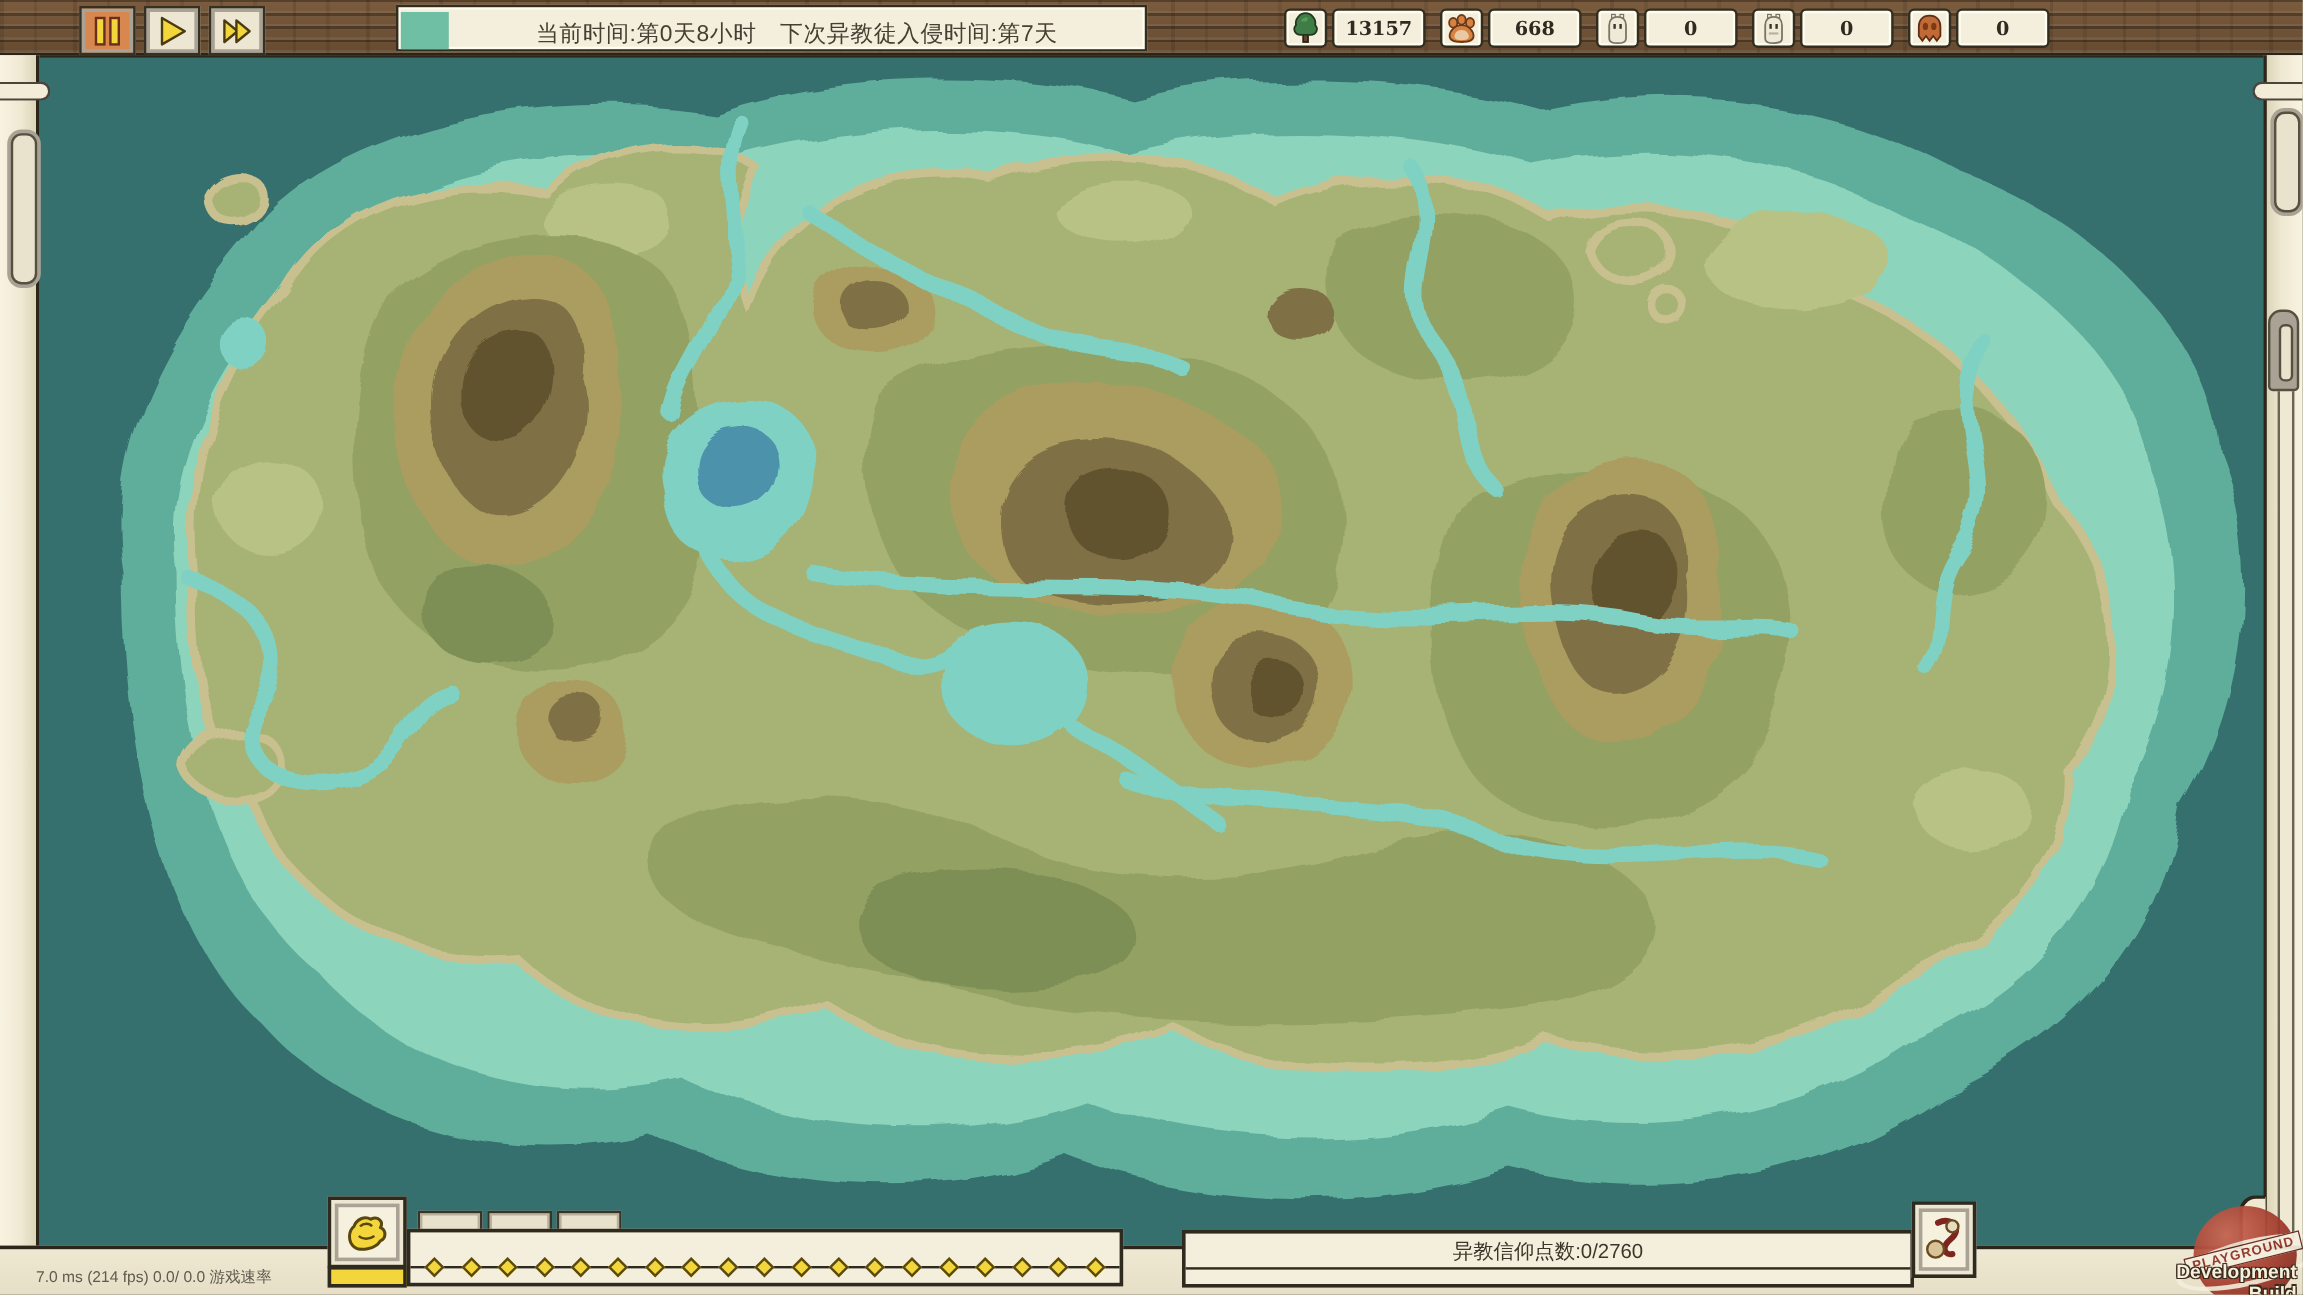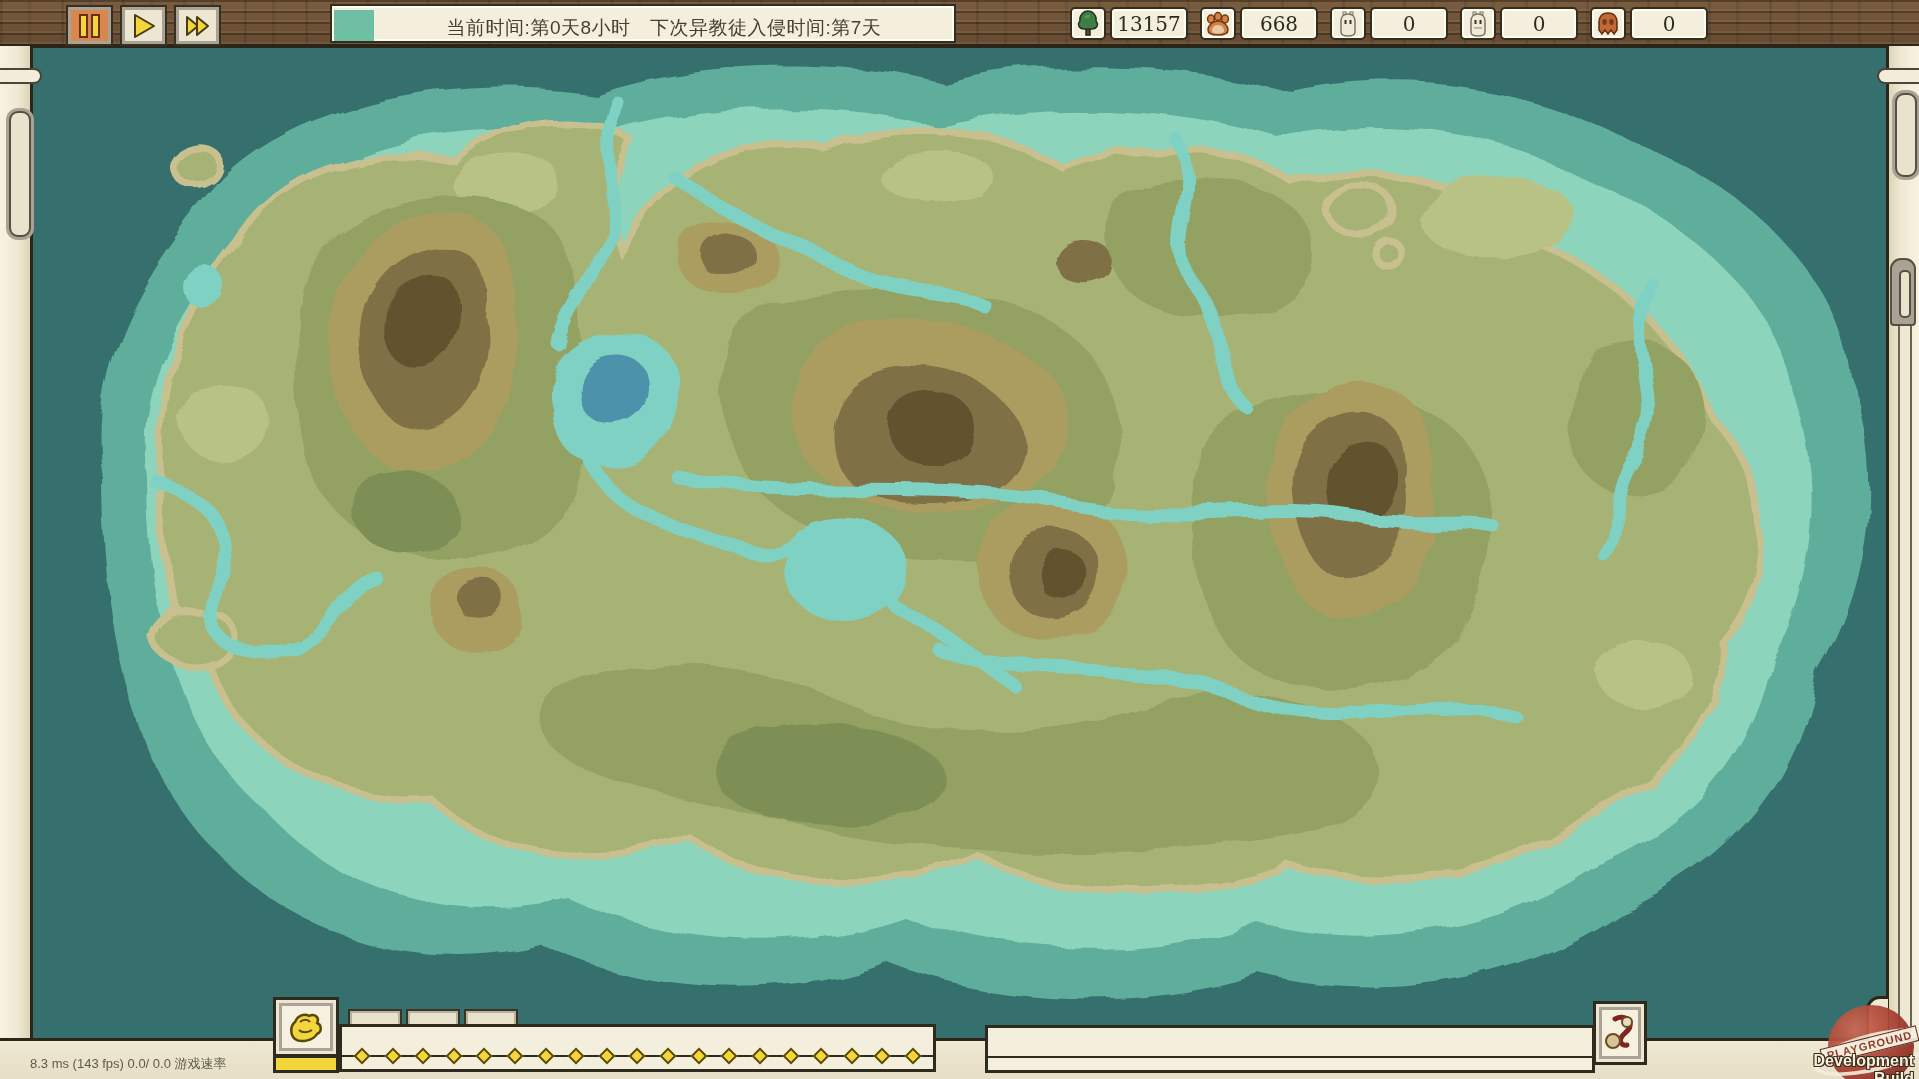--- a/index.html
+++ b/index.html
@@ -25,21 +25,21 @@
 
   #time-panel{position:absolute;left:330px;top:4px;width:626px;height:39px;
     display:flex;align-items:flex-end;}
   #time-chip{width:40px;height:31px;margin-left:2px;background:var(--teal-chip);flex:0 0 auto;}
   #time-text{flex:1;text-align:center;font-size:19px;color:#453f33;letter-spacing:.5px;}
 
   #resources{position:absolute;left:1070px;top:7px;display:flex;gap:12px;}
   .res-group{display:flex;gap:4px;}
   .res-icon{width:36px;height:33px;border-radius:5px;display:flex;align-items:center;justify-content:center;}
   .res-val{width:78px;height:33px;border-radius:5px;display:flex;align-items:center;justify-content:center;
-    font-family:"DejaVu Serif",serif;font-size:20px;color:#2e2a20;}
+    font-family:"DejaVu Serif",serif;font-size:16px;color:#2e2a20;font-weight:bold;}
 
   
   .pillar{position:absolute;top:46px;height:992px;width:33px;background:linear-gradient(90deg,#f8f3e1,#efe8d2 60%,#ddd5b8);}
   #pillar-left{left:0;border-right:3px solid #2b2619;box-sizing:border-box;}
   #pillar-right{left:1886px;background:linear-gradient(90deg,#ddd5b8,#efe8d2 40%,#f8f3e1);
     border-left:3px solid #2b2619;box-sizing:border-box;}
   .capital{position:absolute;top:68px;height:16px;background:#f2ecd8;border:2px solid #4a443a;box-sizing:border-box;z-index:5;}
   #capital-left{left:0;width:42px;border-left:none;border-radius:0 9px 9px 0;}
   #capital-right{left:1877px;width:42px;border-right:none;border-radius:9px 0 0 9px;}
   .pill{position:absolute;background:#aaa395;border-radius:12px;padding:3px;z-index:6;}
@@ -281,21 +281,21 @@
     </div>
   <div class="pill" id="pill-right">
       <i></i>
     </div>
   <div id="scroll-track"></div>
   <div id="scroll-thumb">
       <i></i>
     </div>
 
   <div id="bottom-ledge"></div>
-  <div id="fps-text">8.3 ms (143 fps) 0.0/ 0.0 游戏速率</div>
+  <div id="fps-text">7.0 ms (214 fps) 0.0/ 0.0 游戏速率</div>
 
   <div class="tab" style="left:348px;"></div>
   <div class="tab" style="left:406px;"></div>
   <div class="tab" style="left:464px;"></div>
 
   <button id="hand-button">
     <span class="inner">
       <svg width="38" height="36" viewBox="0 0 38 36">
         <path d="M8,30 C3,26 3,17 8,13 C10,7 17,4 22,7 C28,4 33,9 30,14 C35,16 35,23 30,25 C26,32 13,34 8,30 Z" fill="#f2d63c" stroke="#59470f" stroke-width="2.5" stroke-linejoin="round"></path>
         <path d="M13,13 C16,10 21,10 23,13" fill="none" stroke="#59470f" stroke-width="2"></path>
@@ -324,20 +324,21 @@
         <span class="dmd"></span>
         <span class="dmd"></span>
         <span class="dmd"></span>
         <span class="dmd"></span>
         <span class="dmd"></span>
         <span class="dmd"></span>
       </div>
   </div>
 
   <div class="faithbar" id="heretic-bar">
+    <div class="label">异教信仰点数:0/2760</div>
     <div class="divider"></div>
   </div>
 
   <button id="heretic-button">
     <span class="inner">
       <svg width="34" height="40" viewBox="0 0 34 40">
         <path d="M12,6 C20,2 28,6 27,13 C26,19 20,20 18,25 C16,30 20,33 24,32" fill="none" stroke="#7e2520" stroke-width="5" stroke-linecap="round"></path>
         <circle cx="10" cy="28" r="7" fill="#d9c49a" stroke="#6b4a20" stroke-width="2"></circle>
         <circle cx="24" cy="9" r="5" fill="#e8dcc0" stroke="#6b4a20" stroke-width="2"></circle>
       </svg>

